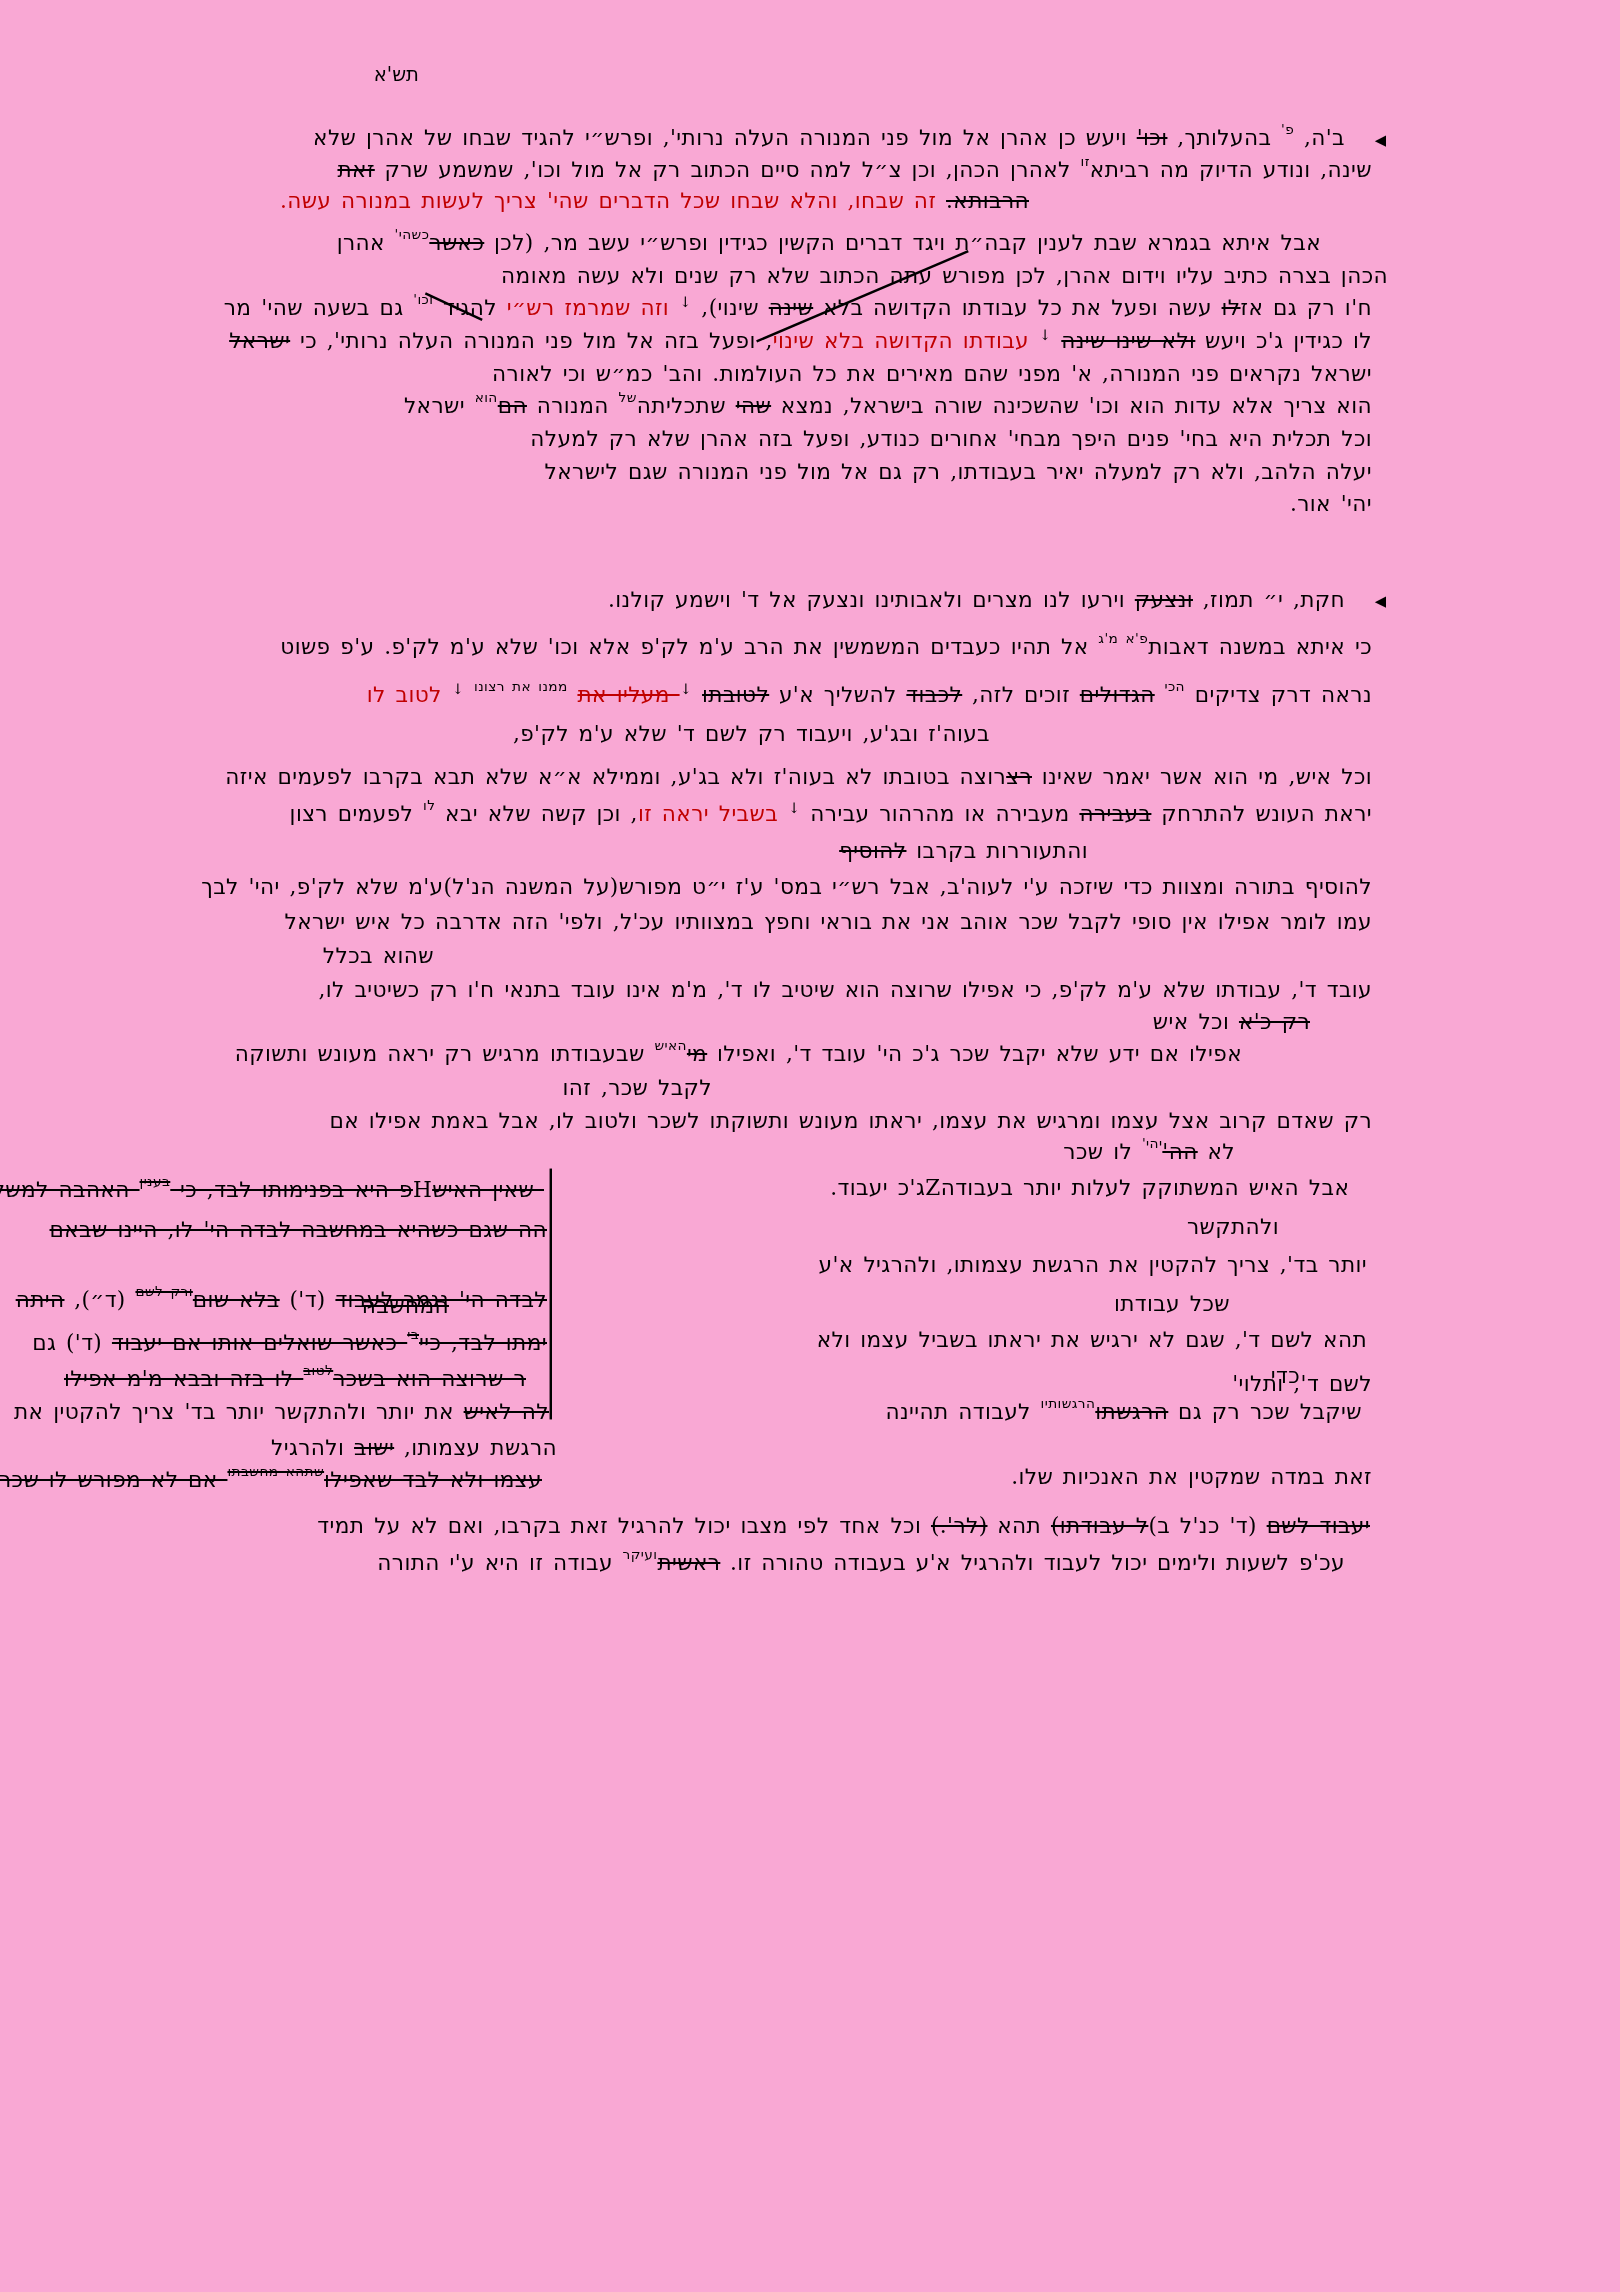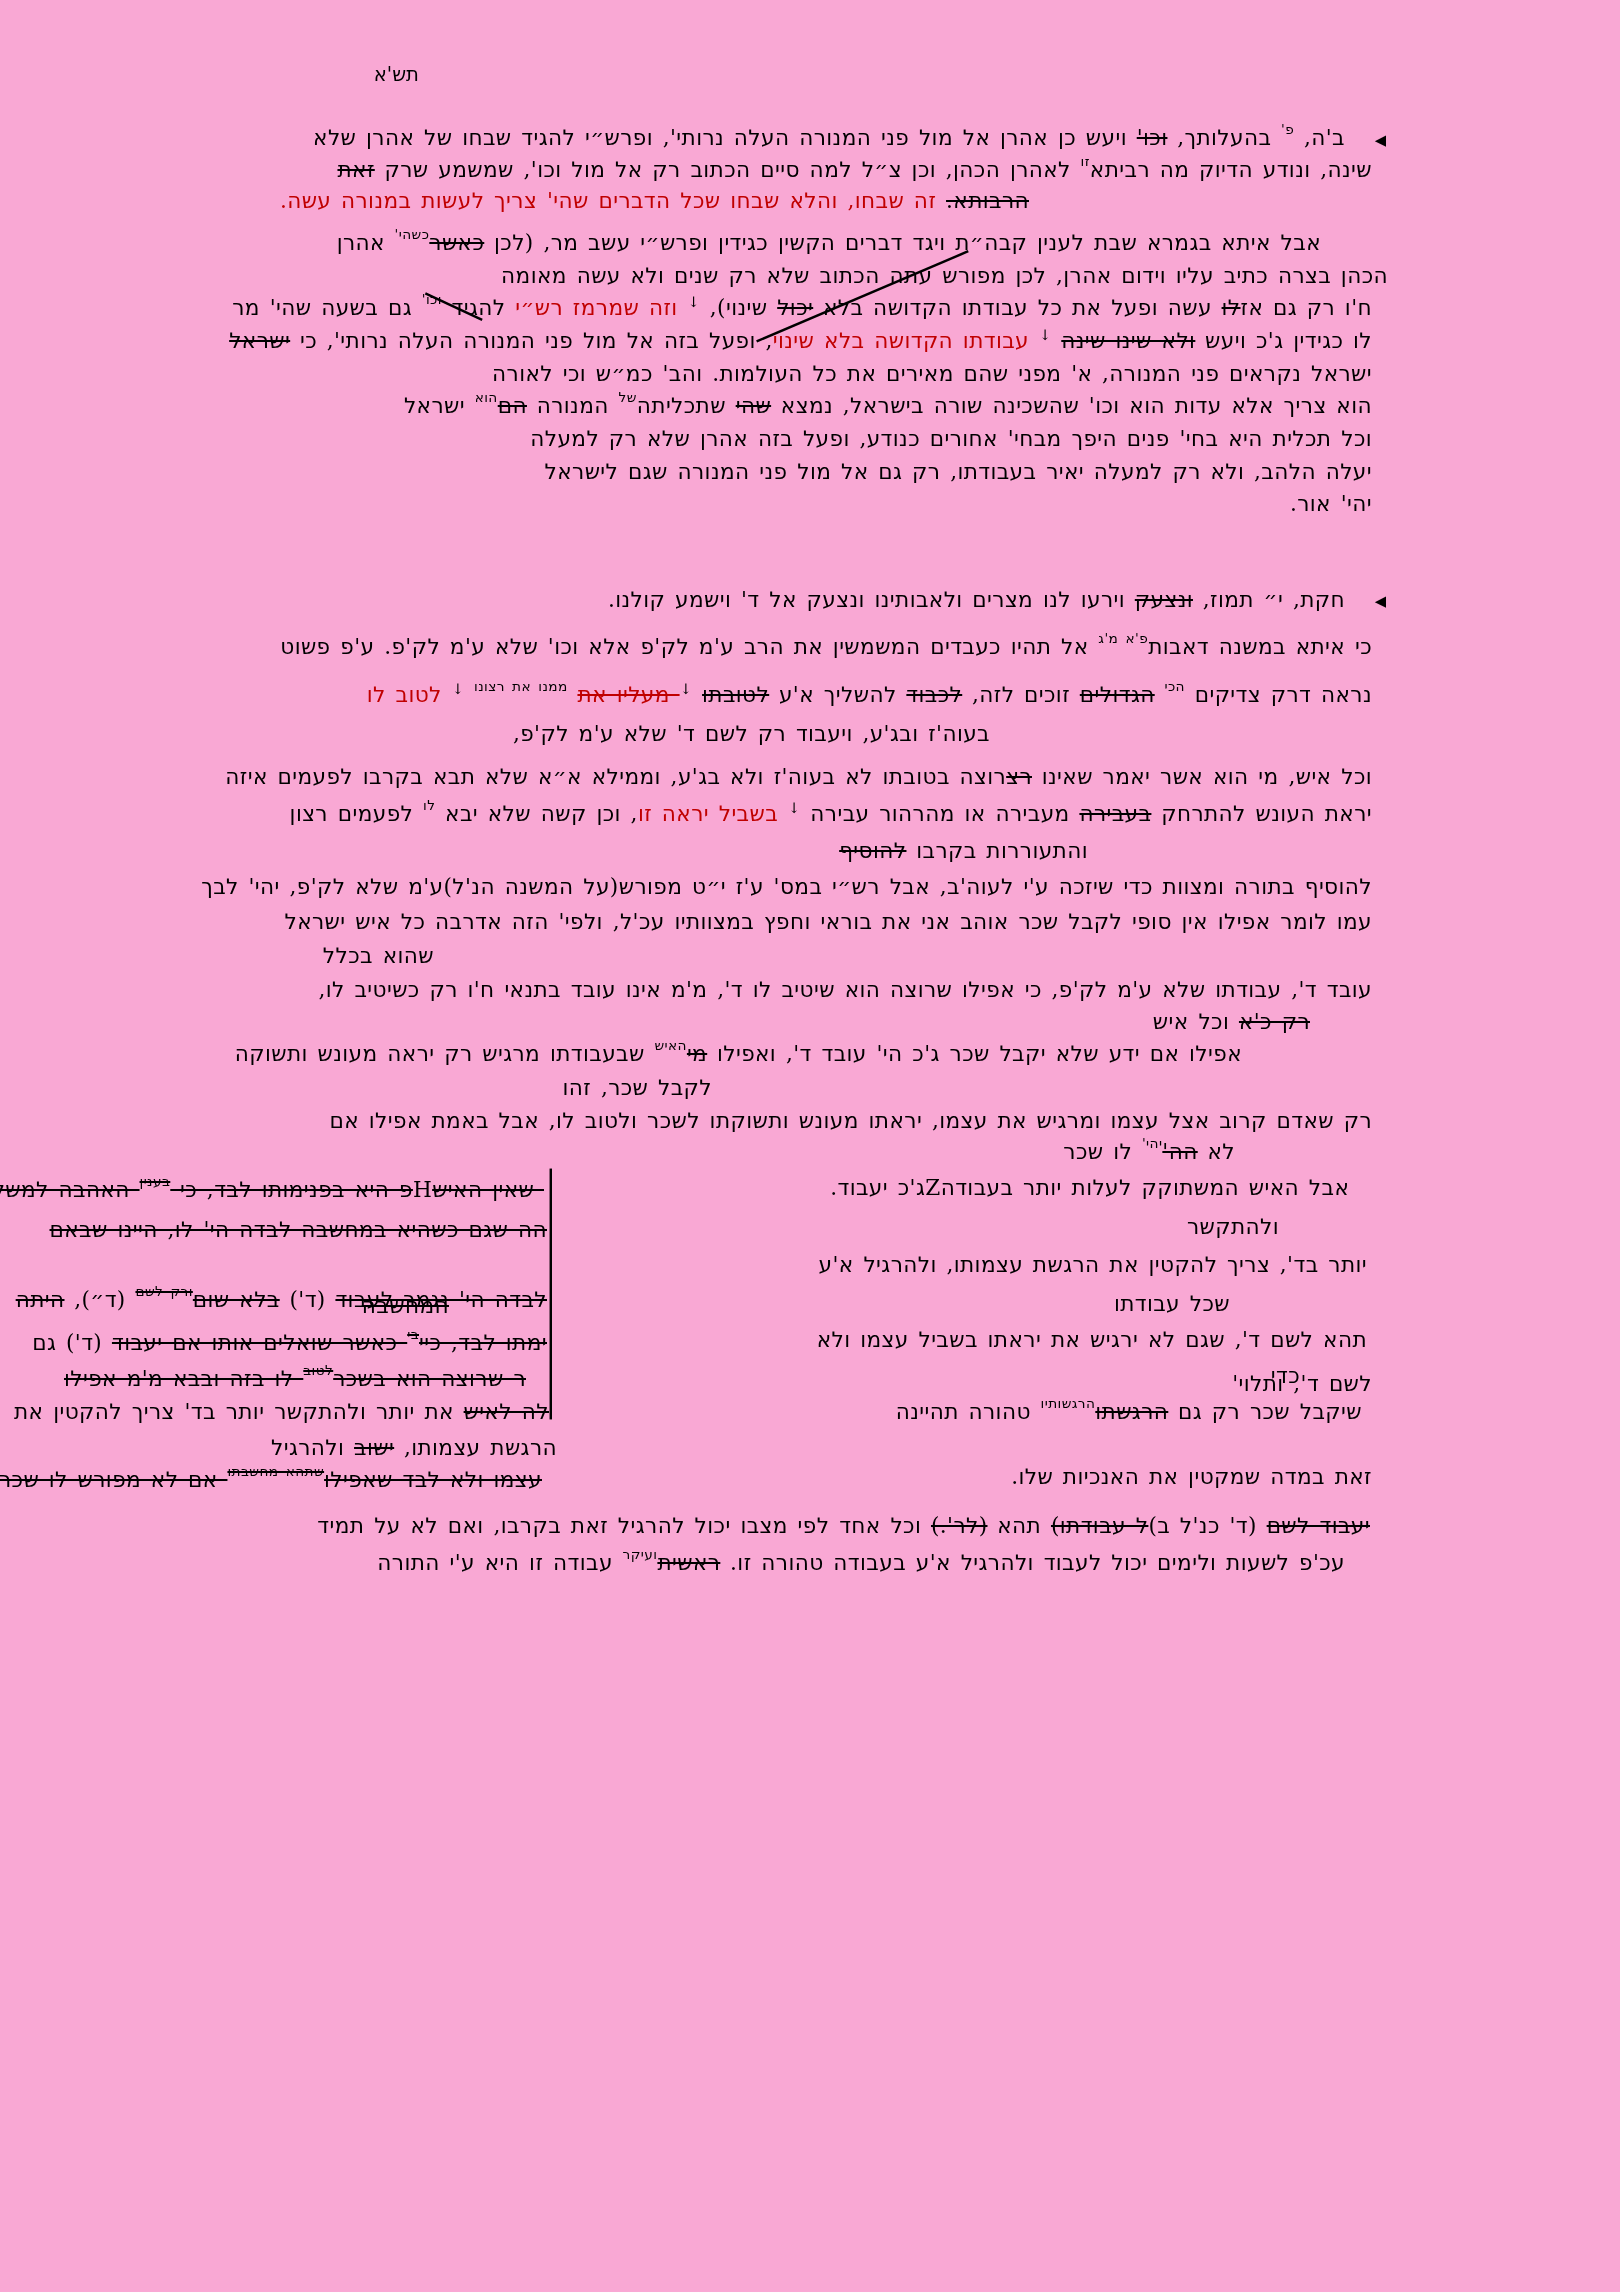--- a/index.html
+++ b/index.html
@@ -51,21 +51,21 @@
   <svg id="marks-svg" width="1620" height="2293" viewBox="0 0 1653 2339">
       <line x1="562" x2="562" y1="1192" y2="1448" stroke="#000000" stroke-width="2.5"></line>
       <line x1="988" y1="256" x2="772" y2="348" stroke="#000000" stroke-width="2.5"></line>
       <line x1="434" y1="299" x2="492" y2="326" stroke="#000000" stroke-width="2.5"></line>
     </svg>
 <div class="line" style="top: 126px; right: 275px; text-align: center;"><span class="n">ב'ה, </span><span class="sup">פ'</span><span class="n"> בהעלותך, </span><span class="s">וכו'</span><span class="n"> ויעש כן אהרן אל מול פני המנורה העלה נרותי', ופרש״י להגיד שבחו של אהרן שלא</span></div>
     <div class="line" style="top: 158px; right: 248px;"><span class="n">שינה, ונודע הדיוק מה רביתא</span><span class="sup">זו</span><span class="n"> לאהרן הכהן, וכן צ״ל למה סיים הכתוב רק אל מול וכו', שמשמע שרק </span><span class="s">זאת</span></div>
     <div class="line" style="top: 189px; right: 591px;"><span class="s">הרבותא.</span><span class="r"> זה שבחו, והלא שבחו שכל הדברים שהי' צריך לעשות במנורה עשה.</span></div>
     <div class="line" style="top: 231px; right: 299px;"><span class="n">אבל איתא בגמרא שבת לענין קבה״ת ויגד דברים הקשין כגידין ופרש״י עשב מר, (לכן </span><span class="s">כאשר</span><span class="sup">כשהי'</span><span class="n"> אהרן</span></div>
     <div class="line" style="top: 264px; right: 232px; text-align: center;"><span class="n">הכהן בצרה כתיב עליו וידום אהרן, לכן מפורש עתה הכתוב שלא רק שנים ולא עשה מאומה</span></div>
-    <div class="line" style="top: 296px; right: 248px;"><span class="n">ח'ו רק גם אז</span><span class="s">לו</span><span class="n"> עשה ופעל את כל עבודתו הקדושה בלא </span><span class="s">יכול</span><span class="n"> שינוי), </span><span class="arr">↓</span><span class="r"> וזה שמרמז רש״י</span><span class="n"> להגיד </span><span class="sup">וכו'</span><span class="n"> גם בשעה שהי' מר</span></div>
+    <div class="line" style="top: 296px; right: 248px;"><span class="n">ח'ו רק גם אז</span><span class="s">לו</span><span class="n"> עשה ופעל את כל עבודתו הקדושה בלא </span><span class="s">שינה</span><span class="n"> שינוי), </span><span class="arr">↓</span><span class="r"> וזה שמרמז רש״י</span><span class="n"> להגיד </span><span class="sup">וכו'</span><span class="n"> גם בשעה שהי' מר</span></div>
     <div class="line" style="top: 329px; right: 248px;"><span class="n">לו כגידין ג'כ ויעש </span><span class="s">ולא שינו שינה</span><span class="n"> </span><span class="arr">↓</span><span class="r"> עבודתו הקדושה בלא שינוי</span><span class="n">, ופעל בזה אל מול פני המנורה העלה נרותי', כי </span><span class="s">ישראל</span></div>
     <div class="line" style="top: 362px; right: 248px;"><span class="n">ישראל נקראים פני המנורה, א' מפני שהם מאירים את כל העולמות. והב' כמ״ש וכי לאורה</span></div>
     <div class="line" style="top: 394px; right: 248px;"><span class="n">הוא צריך אלא עדות הוא וכו' שהשכינה שורה בישראל, נמצא </span><span class="s">שהי</span><span class="n"> שתכליתה</span><span class="sup">של</span><span class="n"> המנורה </span><span class="s">הם</span><span class="sup">הוא</span><span class="n"> ישראל</span></div>
     <div class="line" style="top: 427px; right: 248px;"><span class="n">וכל תכלית היא בחי' פנים היפך מבחי' אחורים כנודע, ופעל בזה אהרן שלא רק למעלה</span></div>
     <div class="line" style="top: 460px; right: 248px;"><span class="n">יעלה הלהב, ולא רק למעלה יאיר בעבודתו, רק גם אל מול פני המנורה שגם לישראל</span></div>
     <div class="line" style="top: 492px; right: 248px;"><span class="n">יהי' אור.</span></div>
     <div class="line" style="top: 588px; right: 275px;"><span class="n">חקת, י״ תמוז, </span><span class="s">ונצעק</span><span class="n"> וירעו לנו מצרים ולאבותינו ונצעק אל ד' וישמע קולנו.</span></div>
     <div class="line" style="top: 635px; right: 248px;"><span class="n">כי איתא במשנה דאבות</span><span class="sup">פ'א מ'ג</span><span class="n"> אל תהיו כעבדים המשמשין את הרב ע'מ לק'פ אלא וכו' שלא ע'מ לק'פ. ע'פ פשוט</span></div>
     <div class="line" style="top: 683px; right: 248px;"><span class="n">נראה דרק צדיקים </span><span class="sup">הכי</span><span class="n"> </span><span class="s">הגדולים</span><span class="n"> זוכים לזה, </span><span class="s">לכבוד</span><span class="n"> להשליך א'ע </span><span class="s">לטובתו</span><span class="n"> </span><span class="arr">↓</span><span class="rs"> מעליו את</span><span class="n"> </span><span class="sup">ממנו את רצונו</span><span class="n"> </span><span class="arr">↓</span><span class="r"> לטוב לו</span></div>
     <div class="line" style="top: 722px; right: 630px;"><span class="n">בעוה'ז ובג'ע, ויעבוד רק לשם ד' שלא ע'מ לק'פ,</span></div>
@@ -80,21 +80,21 @@
     <div class="line" style="top: 1042px; right: 378px;"><span class="n">אפילו אם ידע שלא יקבל שכר ג'כ הי' עובד ד', ואפילו </span><span class="s">מי</span><span class="sup">האיש</span><span class="n"> שבעבודתו מרגיש רק יראה מעונש ותשוקה</span></div>
     <div class="line" style="top: 1076px; right: 908px;"><span class="n">לקבל שכר, זהו</span></div>
     <div class="line" style="top: 1109px; right: 248px;"><span class="n">רק שאדם קרוב אצל עצמו ומרגיש את עצמו, יראתו מעונש ותשוקתו לשכר ולטוב לו, אבל באמת אפילו אם</span></div>
     <div class="line" style="top: 1140px; right: 385px;"><span class="n">לא </span><span class="s">הה'</span><span class="sup">יהי'</span><span class="n"> לו שכר</span></div>
     <div class="line" style="top: 1176px; right: 261px;"><span class="n">ג'כ יעבוד</span><span class="n">.</span><span class="lat">Z</span><span class="n"> אבל האיש המשתוקק לעלות יותר בעבודה</span></div>
     <div class="line" style="top: 1215px; right: 341px;"><span class="n">ולהתקשר</span></div>
     <div class="line" style="top: 1253px; right: 253px;"><span class="n">יותר בד', צריך להקטין את הרגשת עצמותו, ולהרגיל א'ע</span></div>
     <div class="line" style="top: 1292px; right: 390px;"><span class="n">שכל עבודתו</span></div>
     <div class="line" style="top: 1328px; right: 253px;"><span class="n">תהא לשם ד', שגם לא ירגיש את יראתו בשביל עצמו ולא</span></div>
     <div class="line" style="top: 1364px; right: 320px;"><span class="n">כדי</span></div>
-    <div class="line" style="top: 1400px; right: 258px;"><span class="n">שיקבל שכר רק גם </span><span class="s">הרגשתו</span><span class="sup">הרגשותיו</span><span class="n"> טהורה תהיינה</span></div>
+    <div class="line" style="top: 1400px; right: 258px;"><span class="n">שיקבל שכר רק גם </span><span class="s">הרגשתו</span><span class="sup">הרגשותיו</span><span class="n"> לעבודה תהיינה</span></div>
     <div class="line" style="top: 1372px; right: 248px;"><span class="n">לשם ד', ותלוי'</span></div>
     <div class="line" style="top: 1465px; right: 248px;"><span class="n">זאת במדה שמקטין את האנכיות שלו.</span></div>
     <div class="line" style="top: 1178px; right: 1076px;"><span class="s">פ היא בפנימותו לבד, כי </span><span class="sups">בענין</span><span class="s"> האהבה למשל </span><span class="lat">H</span><span class="s"> שאין האיש</span></div>
     <div class="line" style="top: 1218px; right: 1073px;"><span class="s">הה שגם כשהיא במחשבה לבדה הי' לו, היינו שבאם</span></div>
     <div class="line" style="top: 1256px; right: 1073px; margin-top: 32px;"><span class="s">לבדה הי' נגמר לעבוד</span><span class="n"> (ד') </span><span class="s">בלא שום</span><span class="sups">ורק לשם</span><span class="n"> (ד״), </span><span class="s">היתה</span></div>
     <div class="line" style="top: 1294px; right: 1171px;"><span class="s">המחשבה</span></div>
     <div class="line" style="top: 1331px; right: 1073px;"><span class="s">ימתו לבד, כיי</span><span class="sups">בי</span><span class="s"> כאשר שואלים אותו אם יעבוד</span><span class="n"> (ד') </span><span class="n">גם</span></div>
     <div class="line" style="top: 1367px; right: 1094px;"><span class="s">ר שרוצה הוא בשכר</span><span class="sups">לטוב</span><span class="s"> לו בזה ובבא מ'מ אפילו</span></div>
     <div class="line" style="top: 1400px; right: 1071px;"><span class="s">לה לאיש</span><span class="n"> את יותר ולהתקשר יותר בד' צריך להקטין את</span></div>
     <div class="line" style="top: 1436px; right: 1063px;"><span class="n">הרגשת עצמותו, </span><span class="s">ישוב</span><span class="n"> ולהרגיל</span></div>

